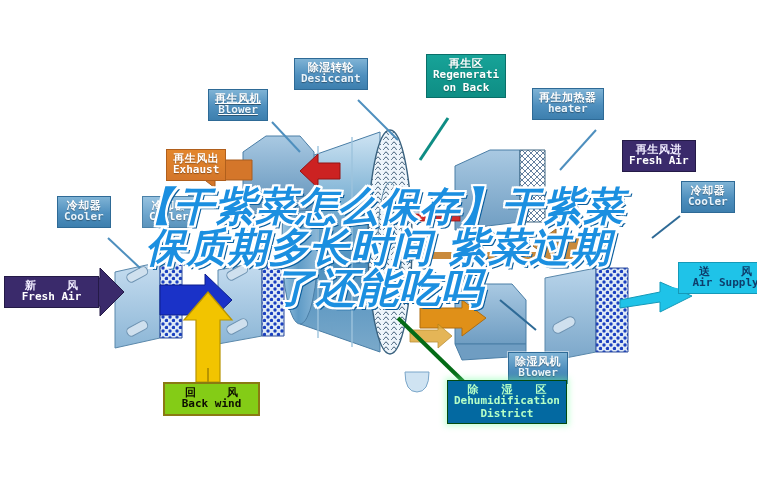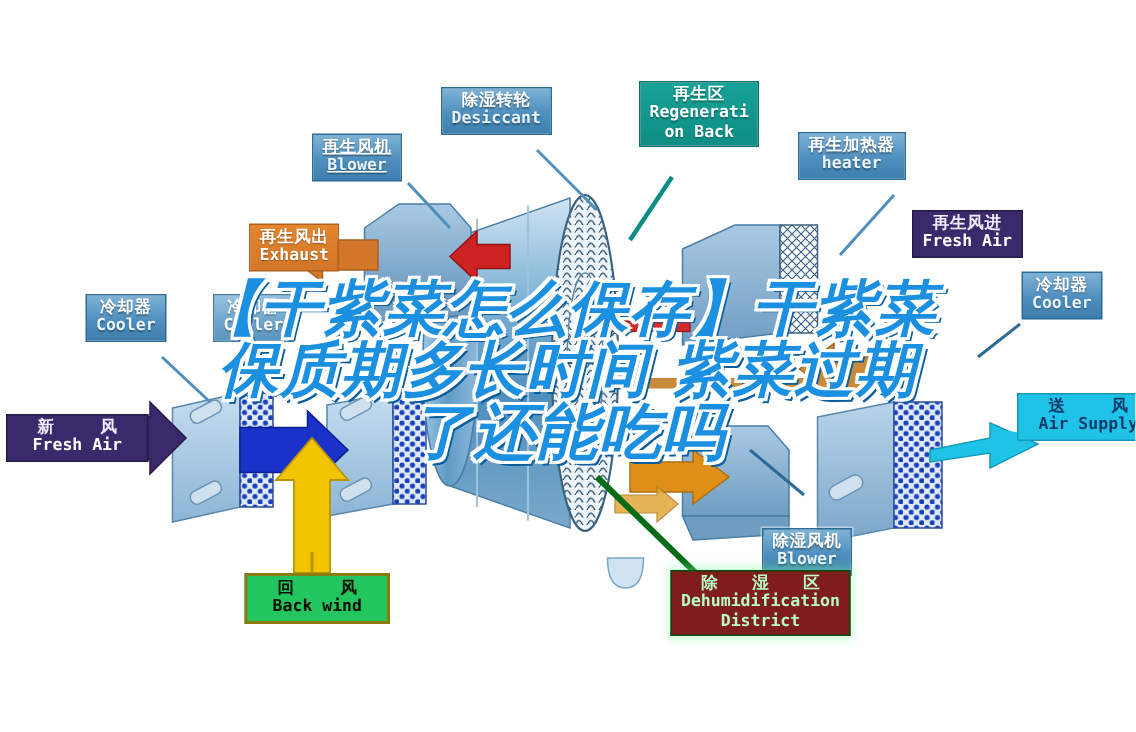--- a/index.html
+++ b/index.html
@@ -90,29 +90,29 @@
 
   .cl-cyan {
     background: #1fc3e8;
     border: 1px solid #1599b8;
     color: #0b2f59;
   }
   .cl-cyan .cn { color: #0e3d6b; }
   .cl-cyan .en { color: #0e3d6b; }
 
   .cl-yellow {
-    background: #22c55e;
+    background: #84cc16;
     border: 2px solid #8a7a12;
     color: #1a1a00;
   }
   .cl-yellow .cn { color: #0d0d00; }
   .cl-yellow .en { color: #0d0d00; }
 
   .cl-green {
-    background: #7f1d1d;
+    background: #0369a1;
     border: 1px solid #024a0f;
     color: #9dffb1;
     box-shadow: 0 0 6px 2px rgba(120,255,160,.45);
   }
   .cl-green .cn { color: #b6ffc6; letter-spacing: 10px; padding-left:10px;}
   .cl-green .en { color: #b6ffc6; }
 
   .spaced .cn { letter-spacing: 14px; padding-left: 14px; }
 
   
@@ -335,21 +335,21 @@
     <span class="cn">再生区</span>
     <span class="en">Regenerati</span>
     <span class="en">on Back</span>
   </div>
 
   <div class="callout cl-blue" style="left:532px; top:88px;">
     <span class="cn">再生加热器</span>
     <span class="en">heater</span>
   </div>
 
-  <div class="callout cl-purple" style="left:608px; top:140px;">
+  <div class="callout cl-purple" style="left:622px; top:140px;">
     <span class="cn">再生风进</span>
     <span class="en">Fresh Air</span>
   </div>
 
   <div class="callout cl-blue" style="left:681px; top:181px;">
     <span class="cn">冷却器</span>
     <span class="en">Cooler</span>
   </div>
 
   <div class="callout cl-purple spaced" style="left:4px; top:276px;">

